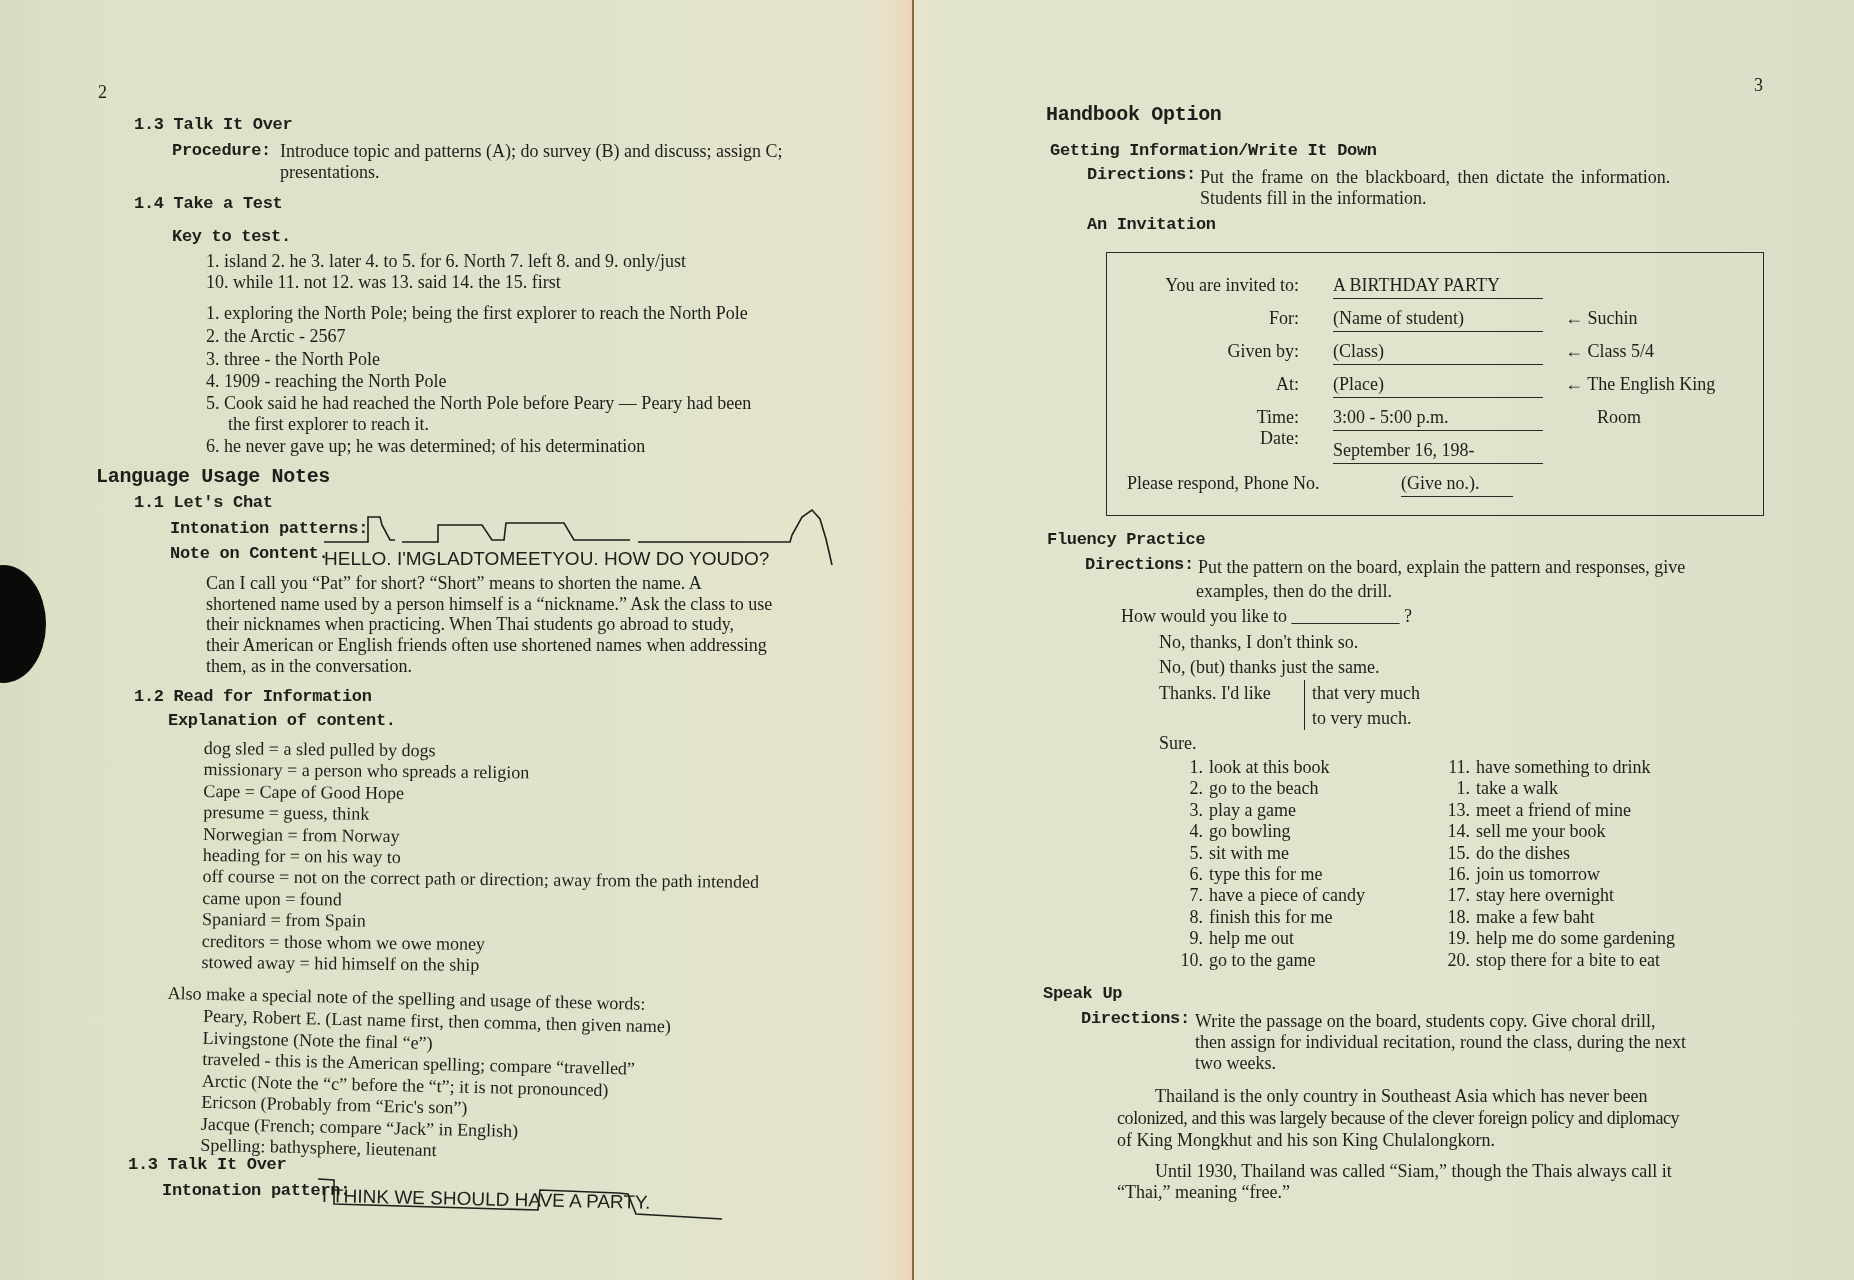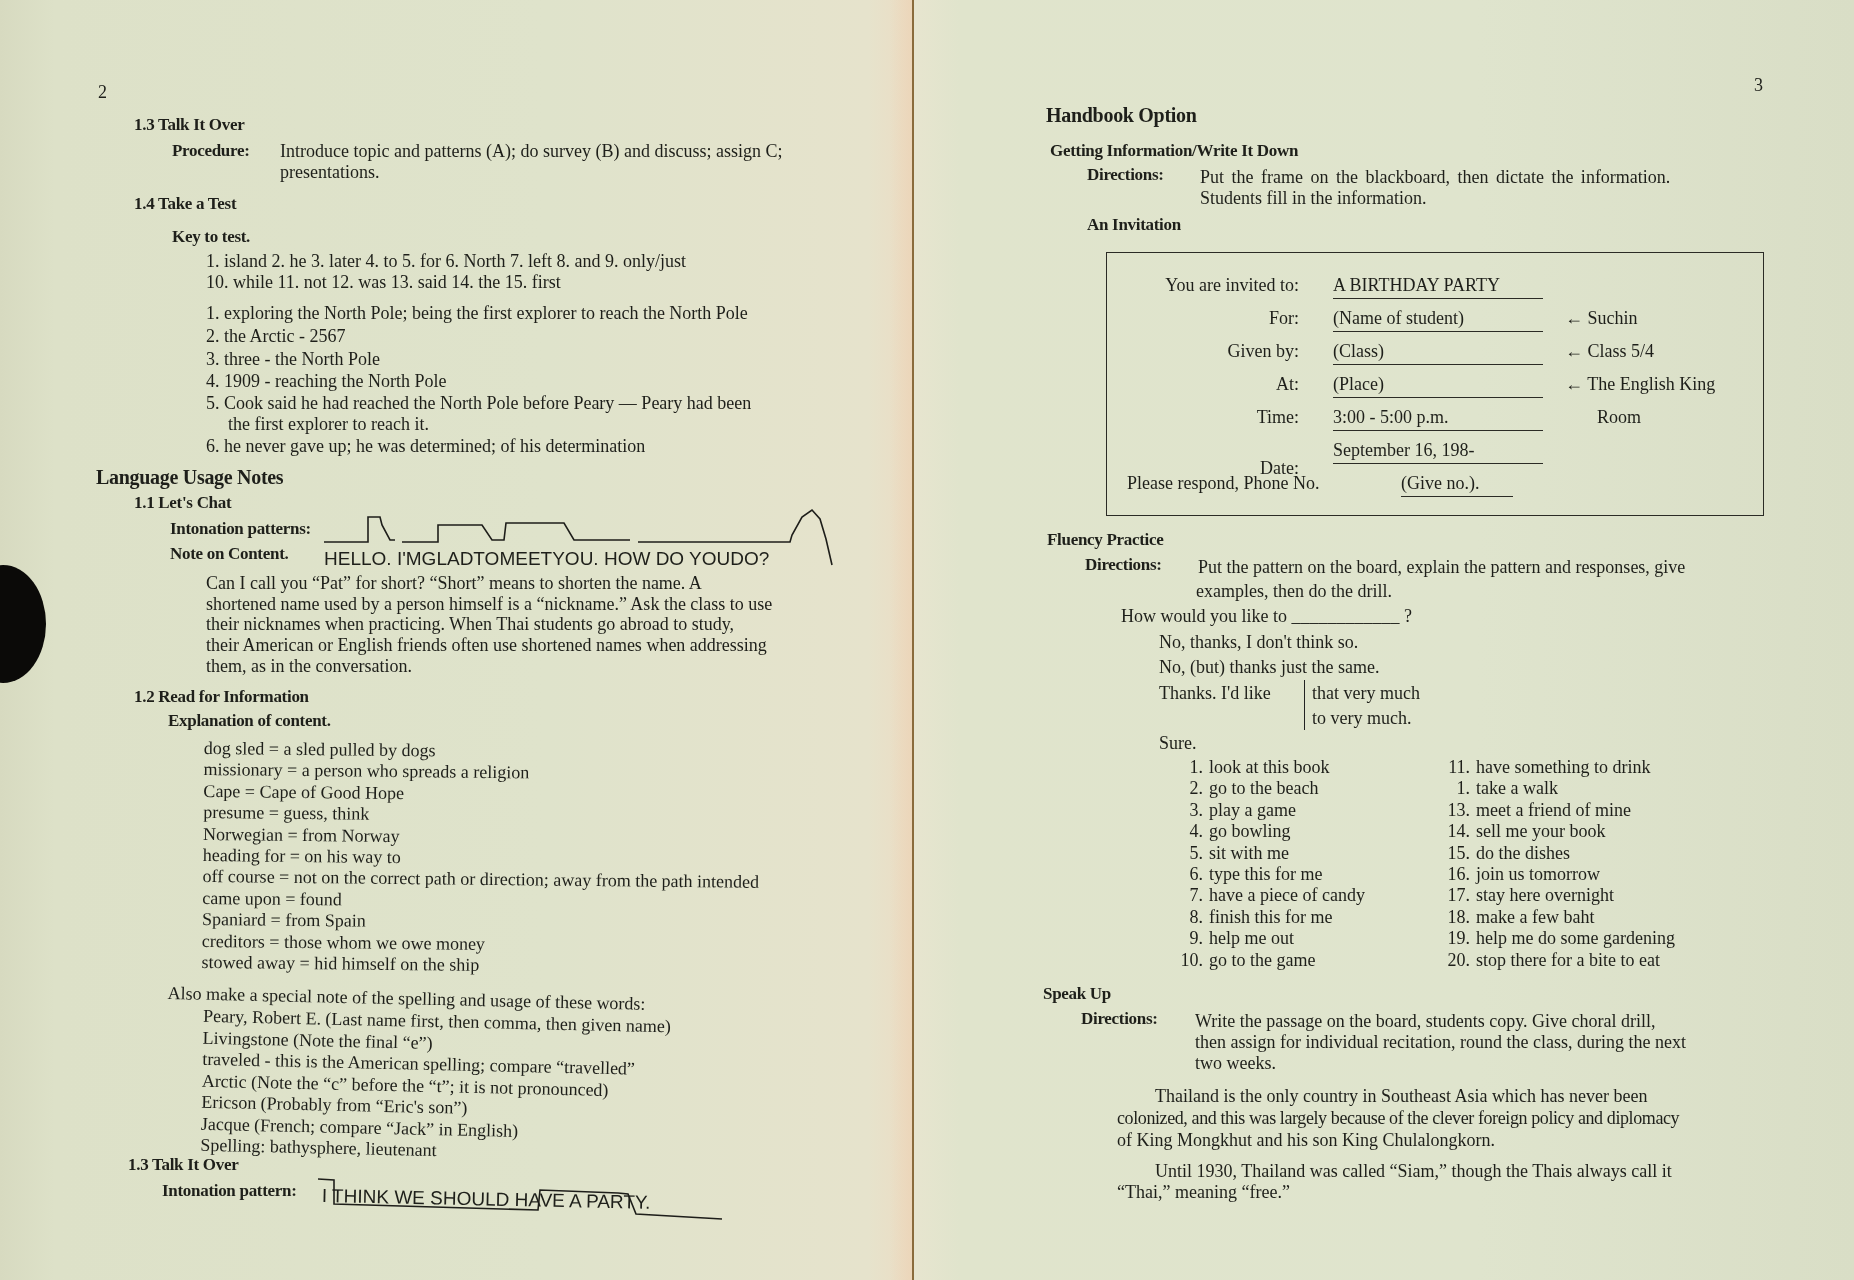--- a/index.html
+++ b/index.html
@@ -20,21 +20,21 @@
     background:#8a6b3c;
   }
   .spine-shade { position:absolute; left:890px; top:0; width:24px; height:1280px;
     background:linear-gradient(90deg, rgba(236,216,190,0) 0%, rgba(236,210,180,.7) 100%); }
   .hole {
     position:absolute; left:-40px; top:565px; width:86px; height:118px;
     background:#0b0a08; border-radius:50%;
   }
   .abs { position:absolute; white-space:nowrap; }
   .t { font-size:18px; line-height:22px; }
-  .b { font-weight:bold; font-family:Liberation Serif, serif; letter-spacing:-0.3px; }
+  .b { font-weight:bold; font-family:Liberation Mono, monospace; letter-spacing:-0.3px; }
   .hb { font-size:20px; }
   .sh { font-size:17px; }
   .pnum { font-size:18px; }
   
   .invbox {
     position:absolute; left:1106px; top:252px; width:656px; height:262px;
     border:1.5px solid #2b2b25;
   }
   .inv-label { position:absolute; text-align:right; width:192px; }
   .inv-val { position:absolute; border-bottom:1.5px solid #2b2b25; width:210px; padding-bottom:2px; }
@@ -163,21 +163,21 @@
   <div class="inv-note t" style="left:458px;top:87px;">← Class 5/4</div>
 
   <div class="inv-label t" style="left:0;top:120px;">At:</div>
   <div class="inv-val t" style="left:226px;top:120px;">(Place)</div>
   <div class="inv-note t" style="left:458px;top:120px;">← The English King</div>
 
   <div class="inv-label t" style="left:0;top:153px;">Time:</div>
   <div class="inv-val t" style="left:226px;top:153px;">3:00 - 5:00 p.m.</div>
   <div class="inv-note t" style="left:490px;top:153px;">Room</div>
 
-  <div class="inv-label t" style="left:0;top:204px;">Date:</div>
+  <div class="inv-label t" style="left:0;top:174px;">Date:</div>
   <div class="inv-val t" style="left:226px;top:186px;">September 16, 198-</div>
 
   <div class="abs t" style="left:20px;top:219px;">Please respond, Phone  No.</div>
   <div class="abs t" style="left:294px;top:219px;border-bottom:1.5px solid #2b2b25;width:112px;padding-bottom:2px;">(Give no.).</div>
 </div>
 
 <div class="abs t b sh" style="left:1047px;top:529px;">Fluency Practice</div>
 <div class="abs t b sh" style="left:1085px;top:554px;">Directions:</div>
 <div class="abs t" style="left:1198px;top:556px;">Put the pattern on the board, explain the pattern and responses, give</div>
 <div class="abs t" style="left:1196px;top:580px;">examples, then do the drill.</div>

